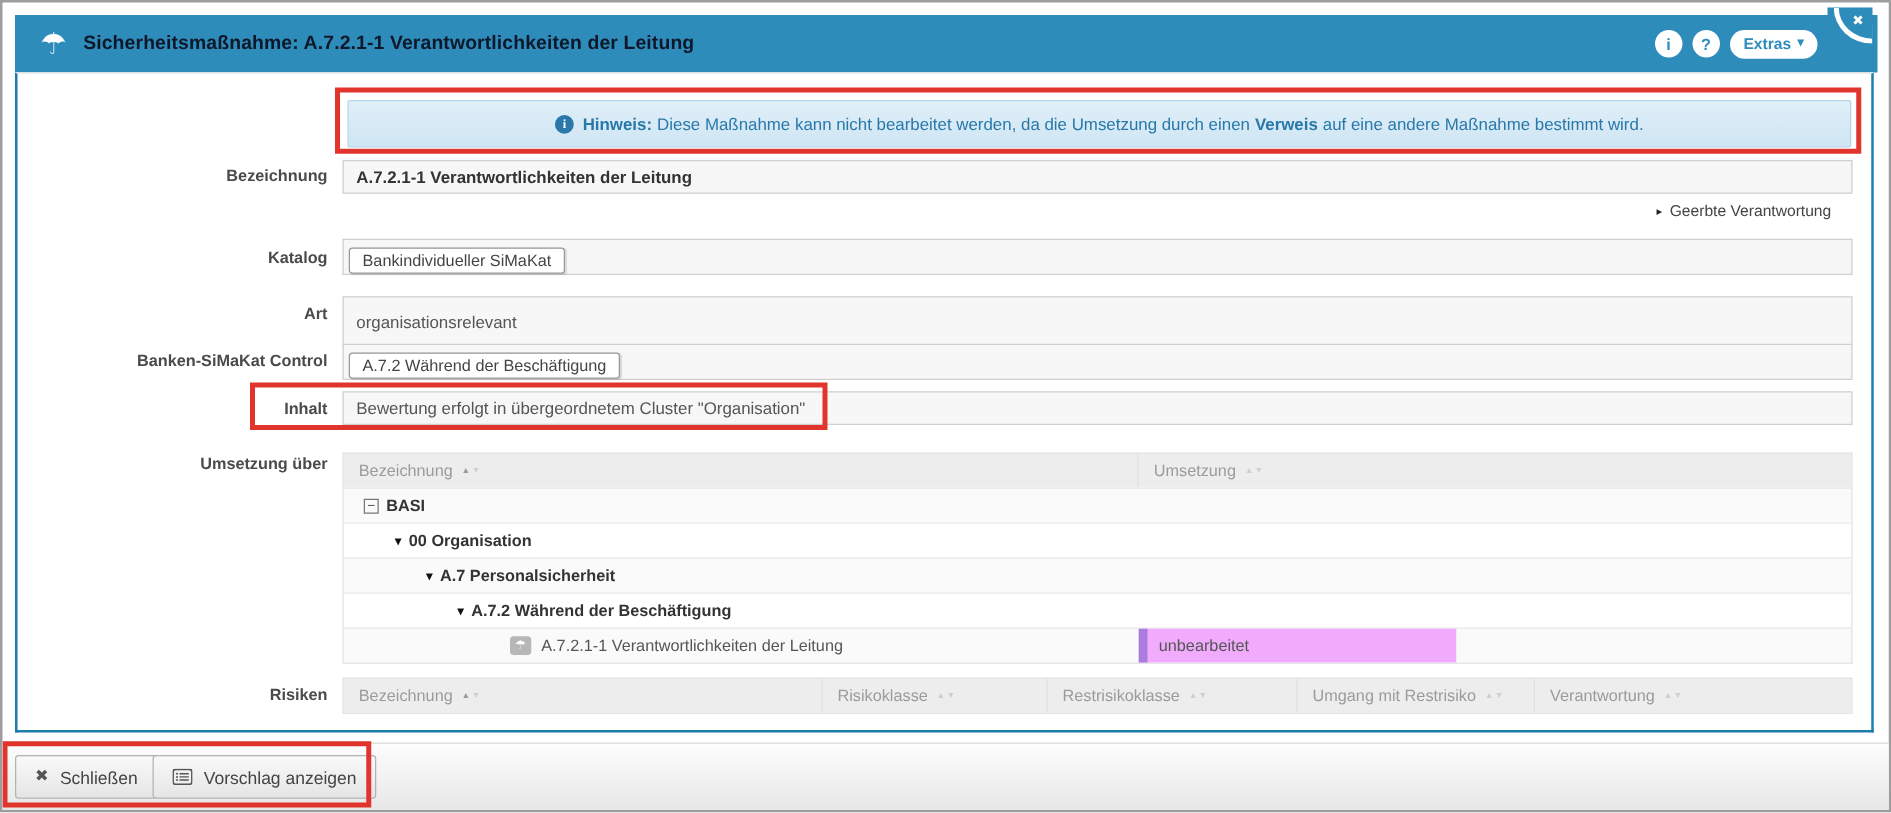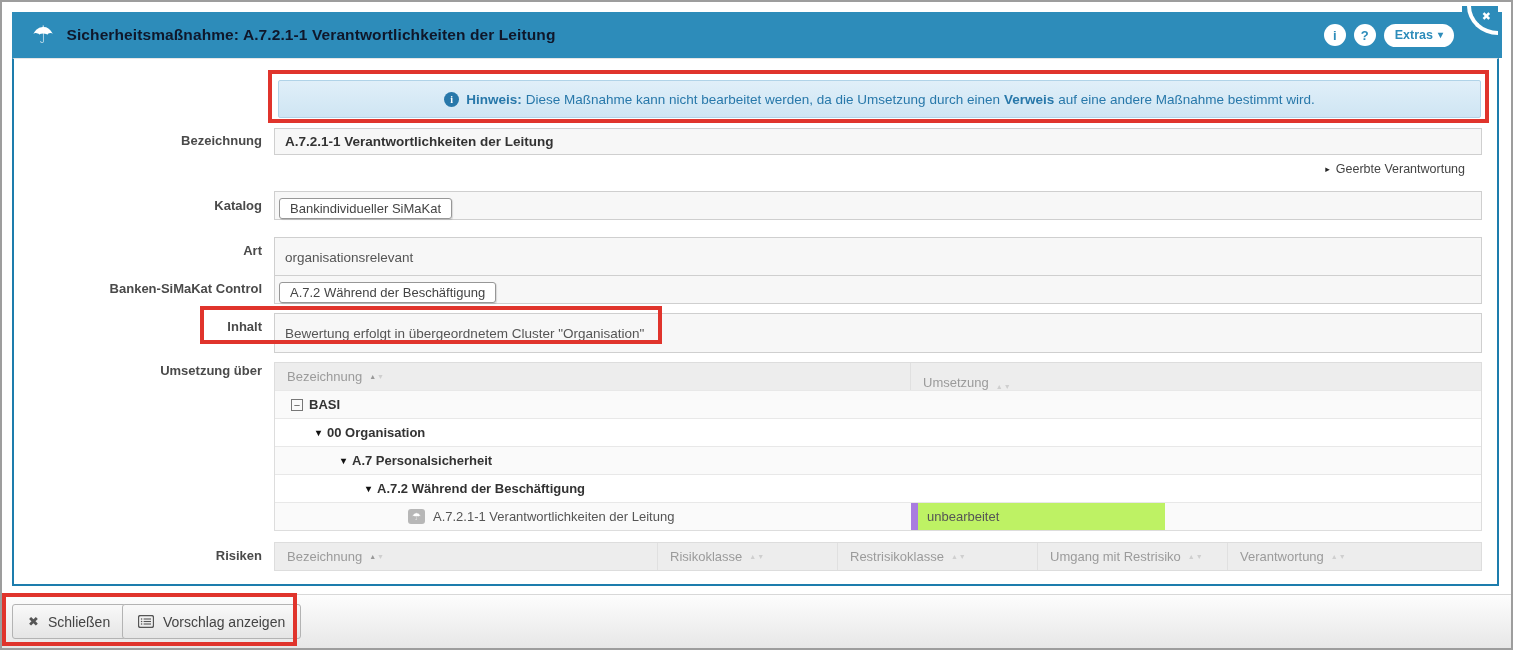--- a/index.html
+++ b/index.html
@@ -44,21 +44,21 @@
   .sort i { font-style:normal; font-size:7px; color:#cfcfcf; line-height:1; }
   .sort i.active { color:#9a9a9a; }
   .trow { display:flex; height:28px; border-top:1px solid #e8e8e8; background:#fff; align-items:stretch; }
   .trow.alt { background:#fafafa; }
   .tcell-name { display:flex; align-items:center; font-size:13px; color:#333; font-weight:bold; }
   .minus-box { width:12px; height:12px; border:1px solid #777; color:#555; font-size:11px; line-height:10px; text-align:center; margin-right:6px; font-weight:normal; display:inline-block; }
   .tree-caret { font-size:10px; color:#111; margin-right:6px; }
   .ind-0 { padding-left:16px; } .ind-1 { padding-left:41px; } .ind-2 { padding-left:66px; } .ind-3 { padding-left:91px; }
   .leaf-row .tcell-name { font-weight:normal; color:#555; padding-left:133px; width:636px; }
   .leaf-umbrella { width:17px; height:15px; background:#b7b7b7; border-radius:3px; color:#fff; font-size:10px; display:inline-flex; align-items:center; justify-content:center; margin-right:8px; font-family:"DejaVu Sans", sans-serif; }
-  .status-cell { width:254px; background:#bef264; border-left:7px solid #a97ce0; display:flex; align-items:center; padding-left:9px; font-size:13px; color:#555; }
+  .status-cell { width:254px; background:#f0abfc; border-left:7px solid #a97ce0; display:flex; align-items:center; padding-left:9px; font-size:13px; color:#555; }
   .empty-cell { flex:1; }
 
   
   .footer { position:absolute; left:0; right:0; bottom:0; height:54px; background:linear-gradient(#fdfdfd,#e7e7e7); border-top:1px solid #d8d8d8; }
   .btn { position:absolute; top:9px; height:35px; background:linear-gradient(#f9f9f9,#e5e5e5); border:1px solid #b3b3b3; border-radius:3px; display:flex; align-items:center; gap:9px; padding:0 15px; font-size:14px; color:#444; cursor:pointer; }
   .btn-close { left:10px; }
   .btn-suggest { left:120px; }
   .btn .x-ico { font-size:13px; color:#555; font-family:"DejaVu Sans", sans-serif; font-weight:bold; }
 
   
@@ -121,35 +121,35 @@
     <div class="finput" style="top:178px; height:41px;">
       <span>organisationsrelevant</span>
     </div>
 
     <div class="flabel" style="top:222px;">Banken-SiMaKat Control</div>
     <div class="finput chipfield" style="top:216px; height:29px;">
       <span class="chip">A.7.2 Während der Beschäftigung</span>
     </div>
 
     <div class="flabel" style="top:260px;">Inhalt</div>
-    <div class="finput" style="top:254px; height:40px;">
+    <div class="finput" style="top:254px; height:27px;">
       <span>Bewertung erfolgt in übergeordnetem Cluster "Organisation"</span>
     </div>
 
     <div class="flabel" style="top:304px;">Umsetzung über</div>
     <div class="dtable" style="top:303px;">
       <div class="thead">
         <div class="th" style="width:636px;">
           <span>Bezeichnung</span>
           <span class="sort">
               <i class="active">▲</i>
               <i>▼</i>
             </span>
         </div>
-        <div class="th" style="width:254px;align-items:flex-end;">
+        <div class="th" style="width:254px;">
           <span>Umsetzung</span>
           <span class="sort">
               <i>▲</i>
               <i>▼</i>
             </span>
         </div>
       </div>
       <div class="trow alt">
         <div class="tcell-name ind-0">
           <span class="minus-box">−</span>

